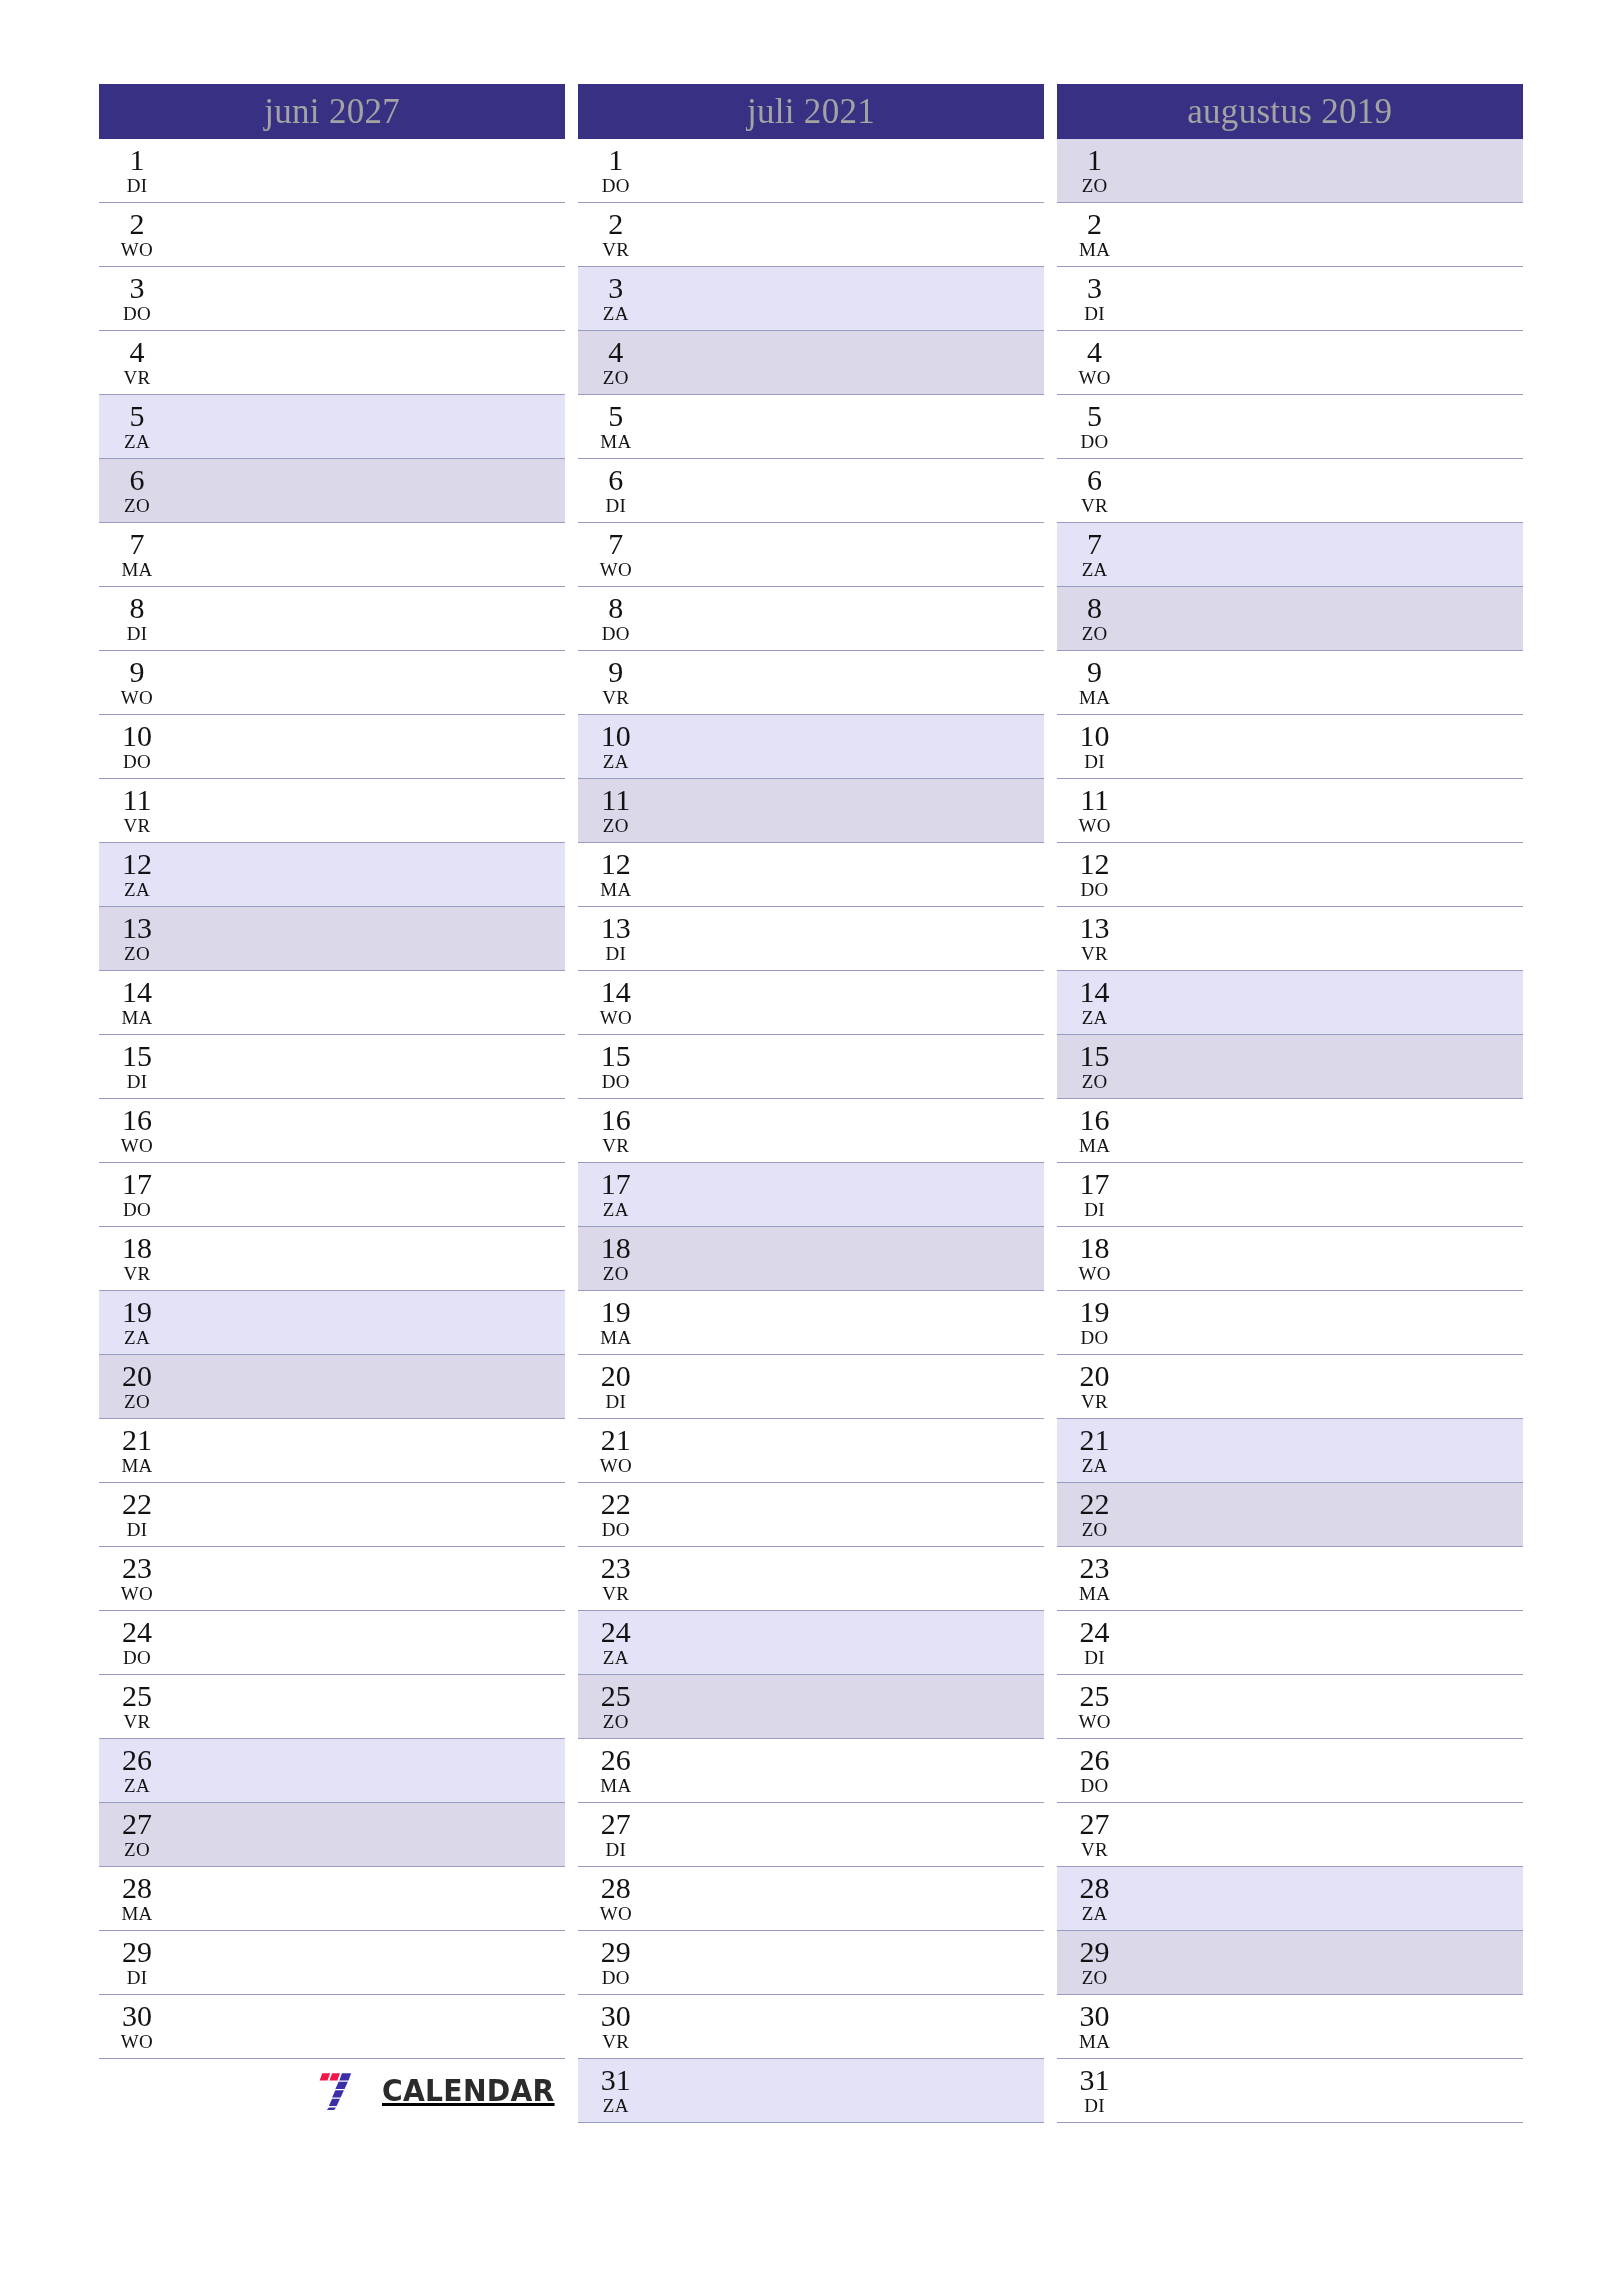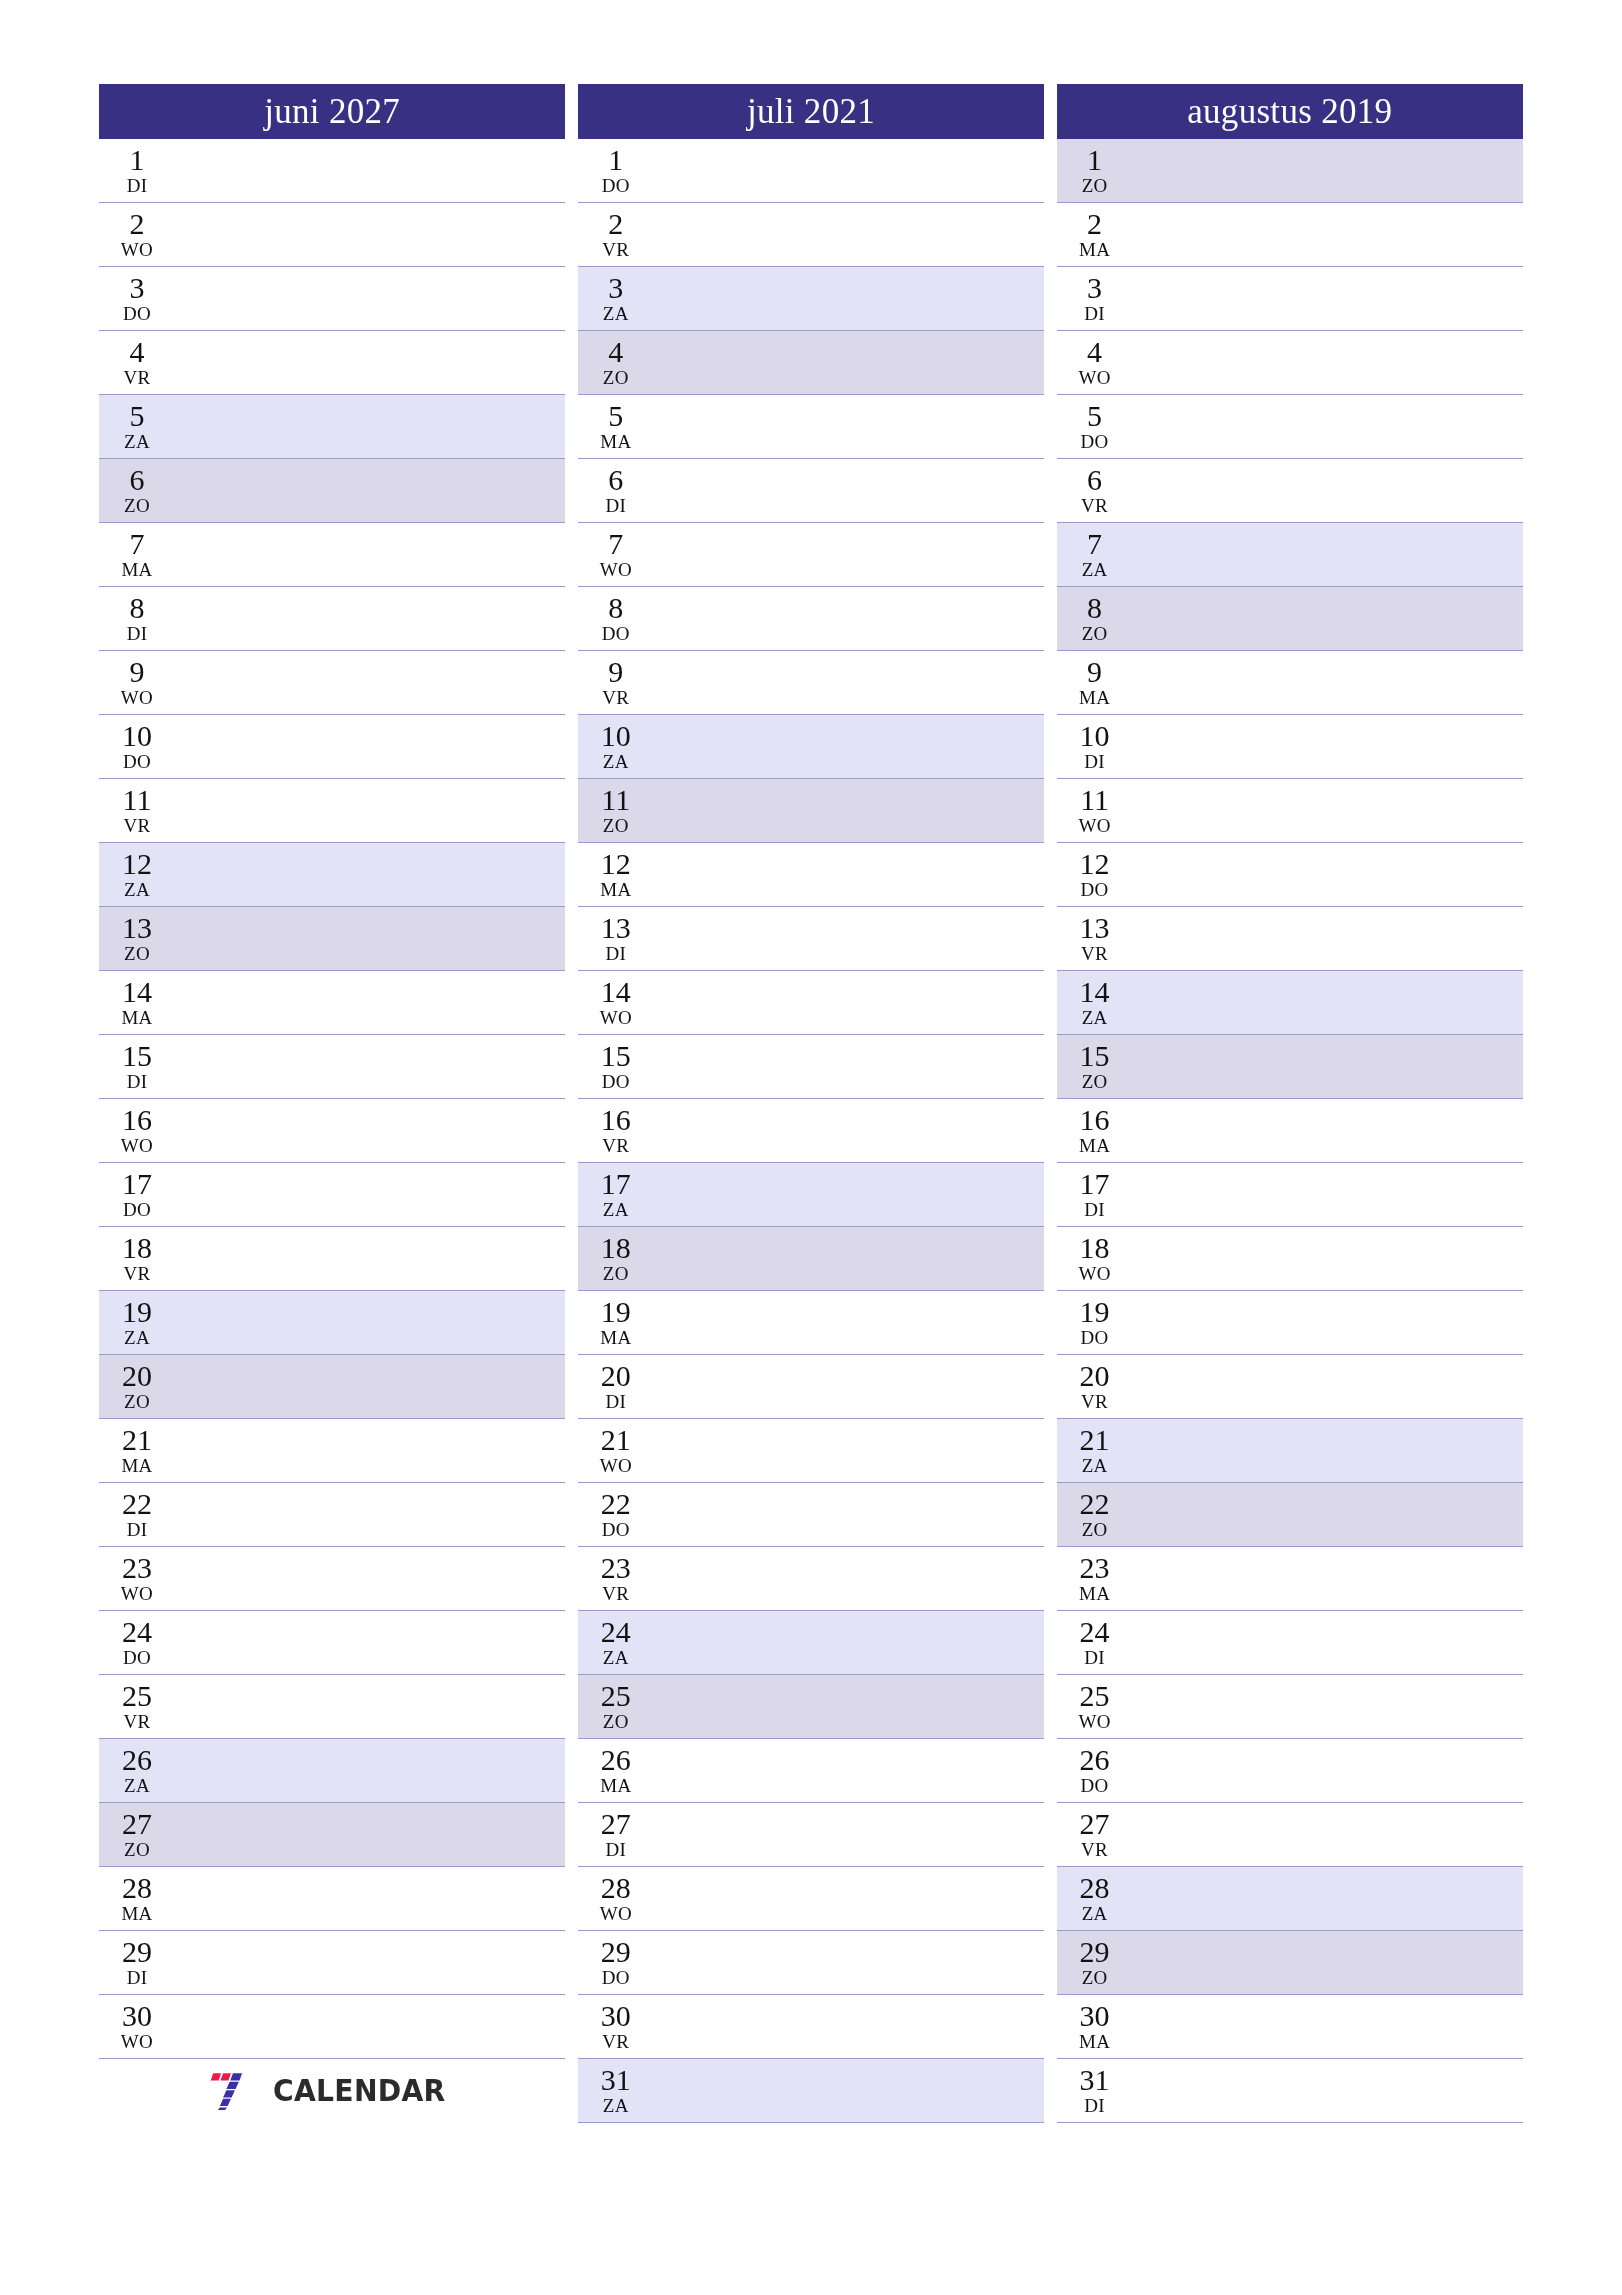--- a/index.html
+++ b/index.html
@@ -35,21 +35,21 @@
   .month-col {
     width: 467px;
     display: flex;
     flex-direction: column;
     position: relative;
   }
 
   .month-header {
     height: 55px;
     background: #383183;
-    color: #ffffff;
+    color: #a3a3a3;
     display: flex;
     align-items: center;
     justify-content: center;
     font-size: 35px;
     font-weight: 400;
     letter-spacing: 0.3px;
     line-height: 1;
     box-sizing: border-box;
   }
 
@@ -107,22 +107,23 @@
   }
 
   .logo-wrap {
     position: absolute;
     left: 0;
     top: 0;
     width: 100%;
     height: 100%;
     display: flex;
     align-items: center;
-    justify-content: center;
+    justify-content: flex-end;
     gap: 23px;
+    text-decoration: underline;
   }
 
   .logo-mark {
     width: 42px;
     height: 38px;
     display: block;
     flex: none;
   }
 
   .logo-text {

